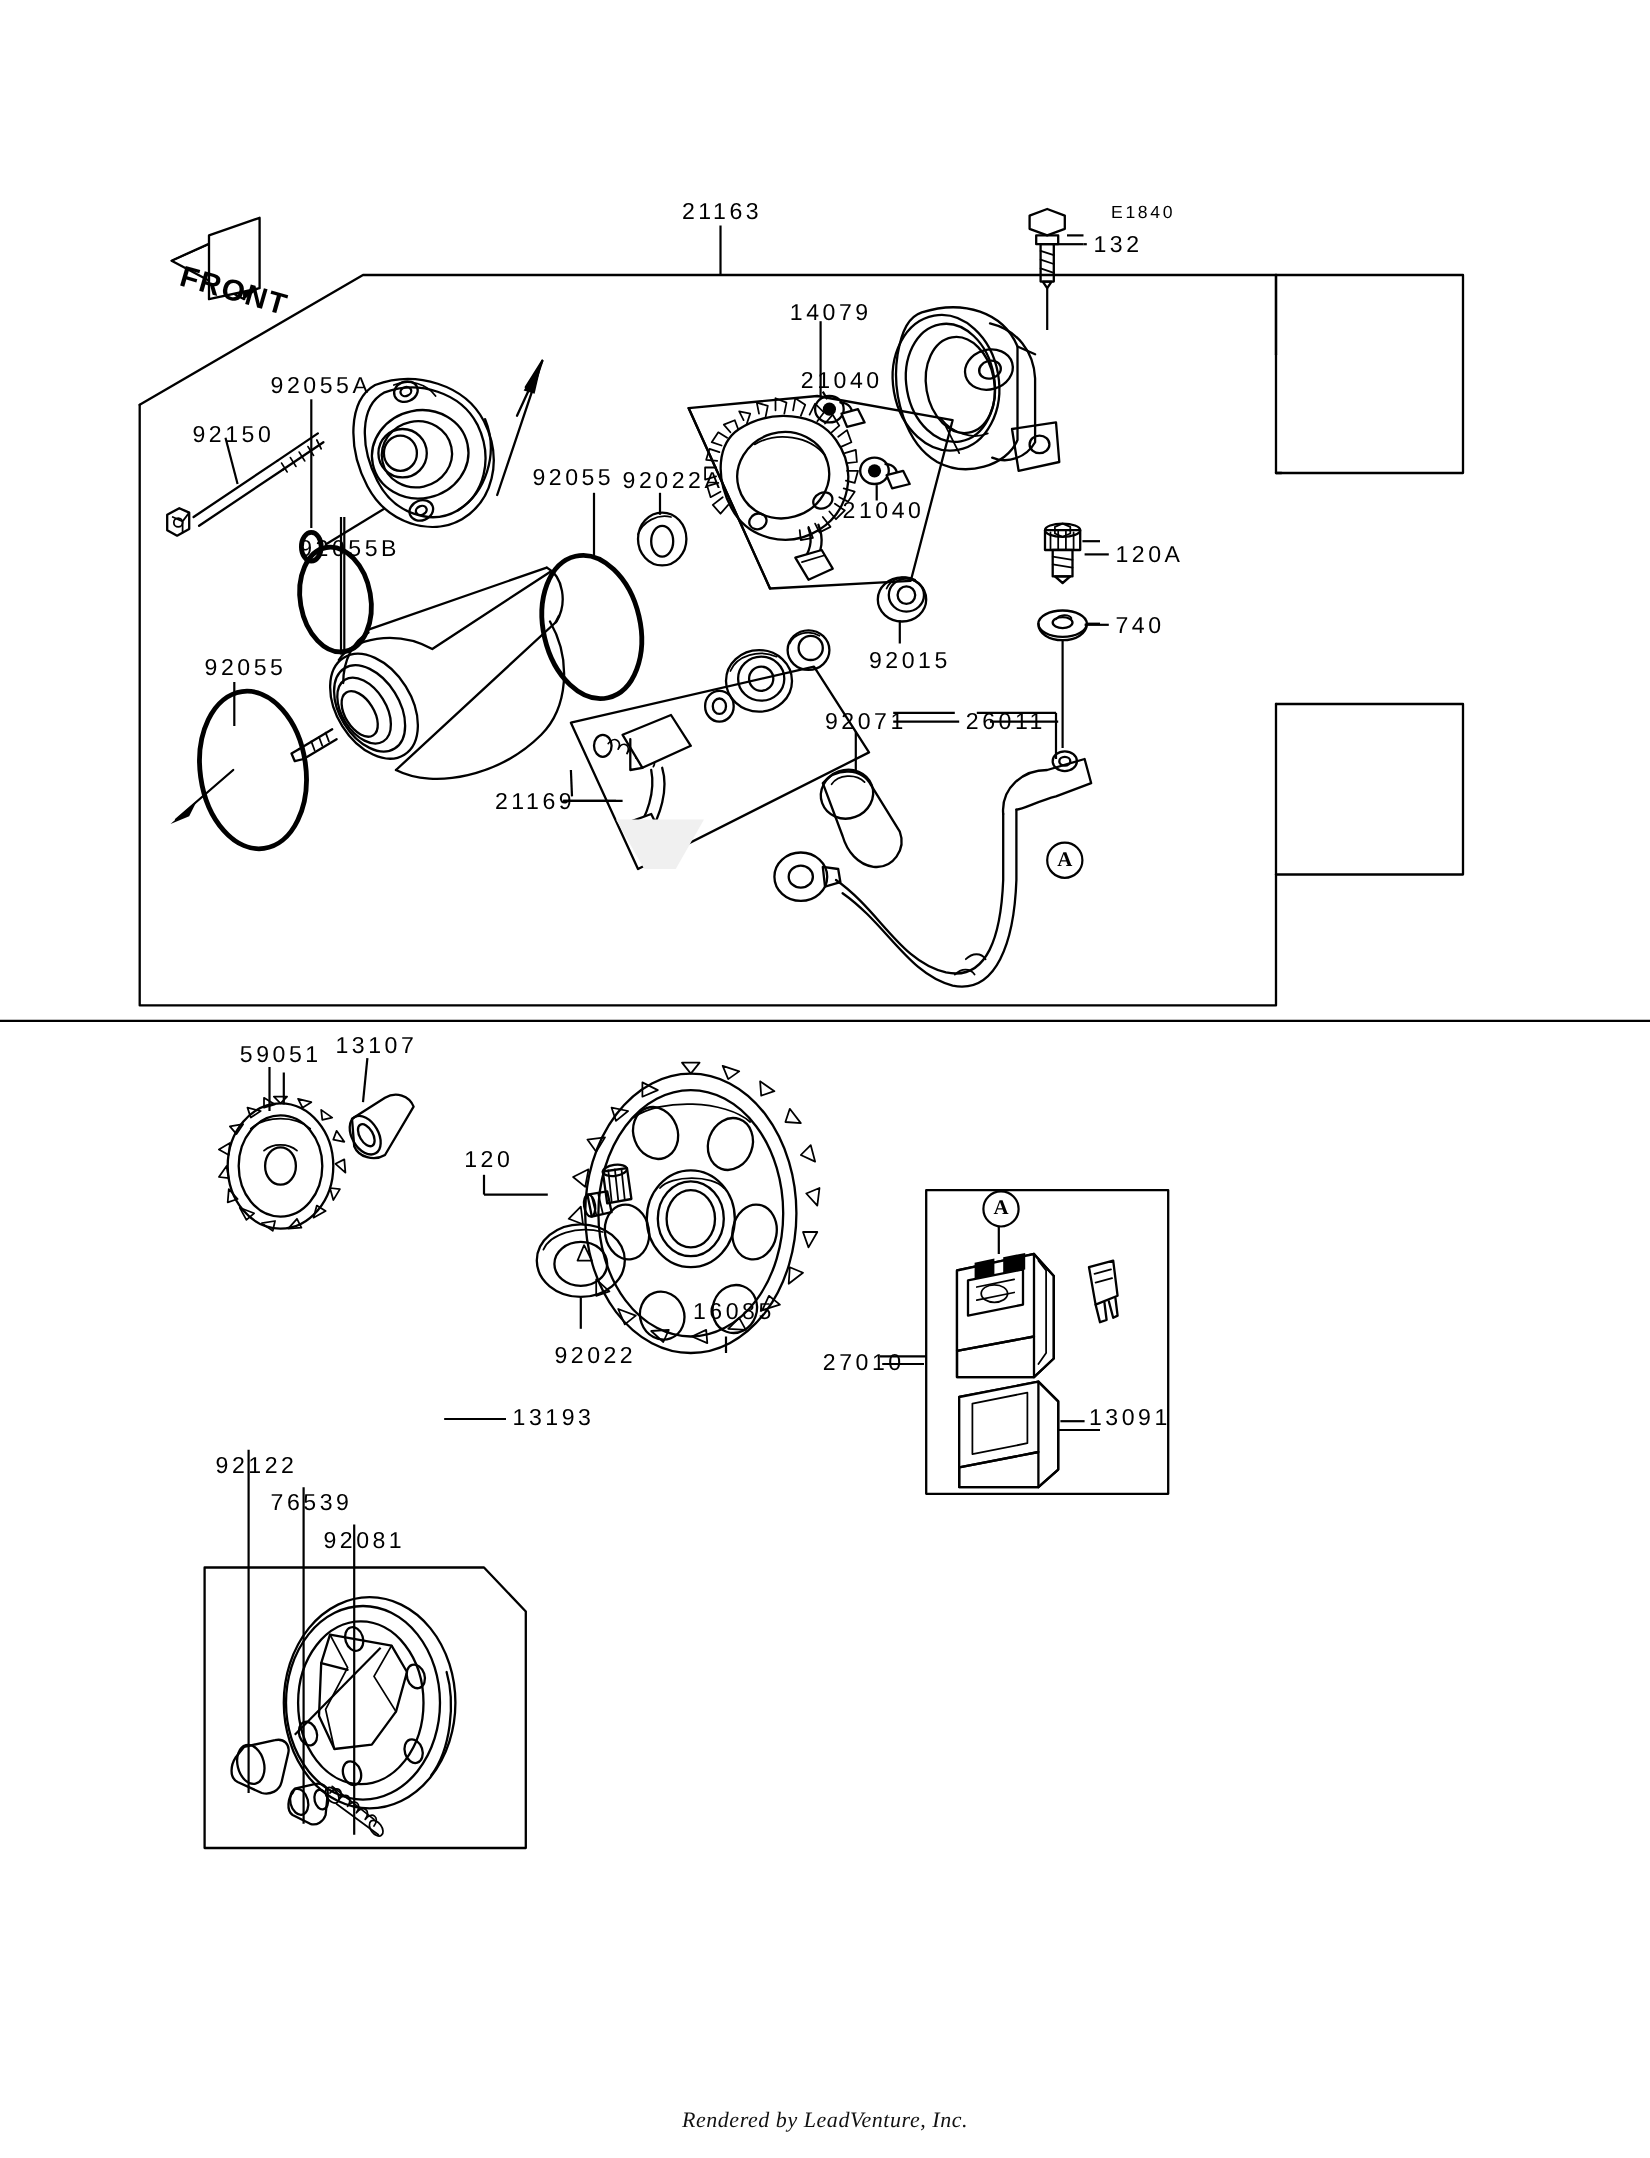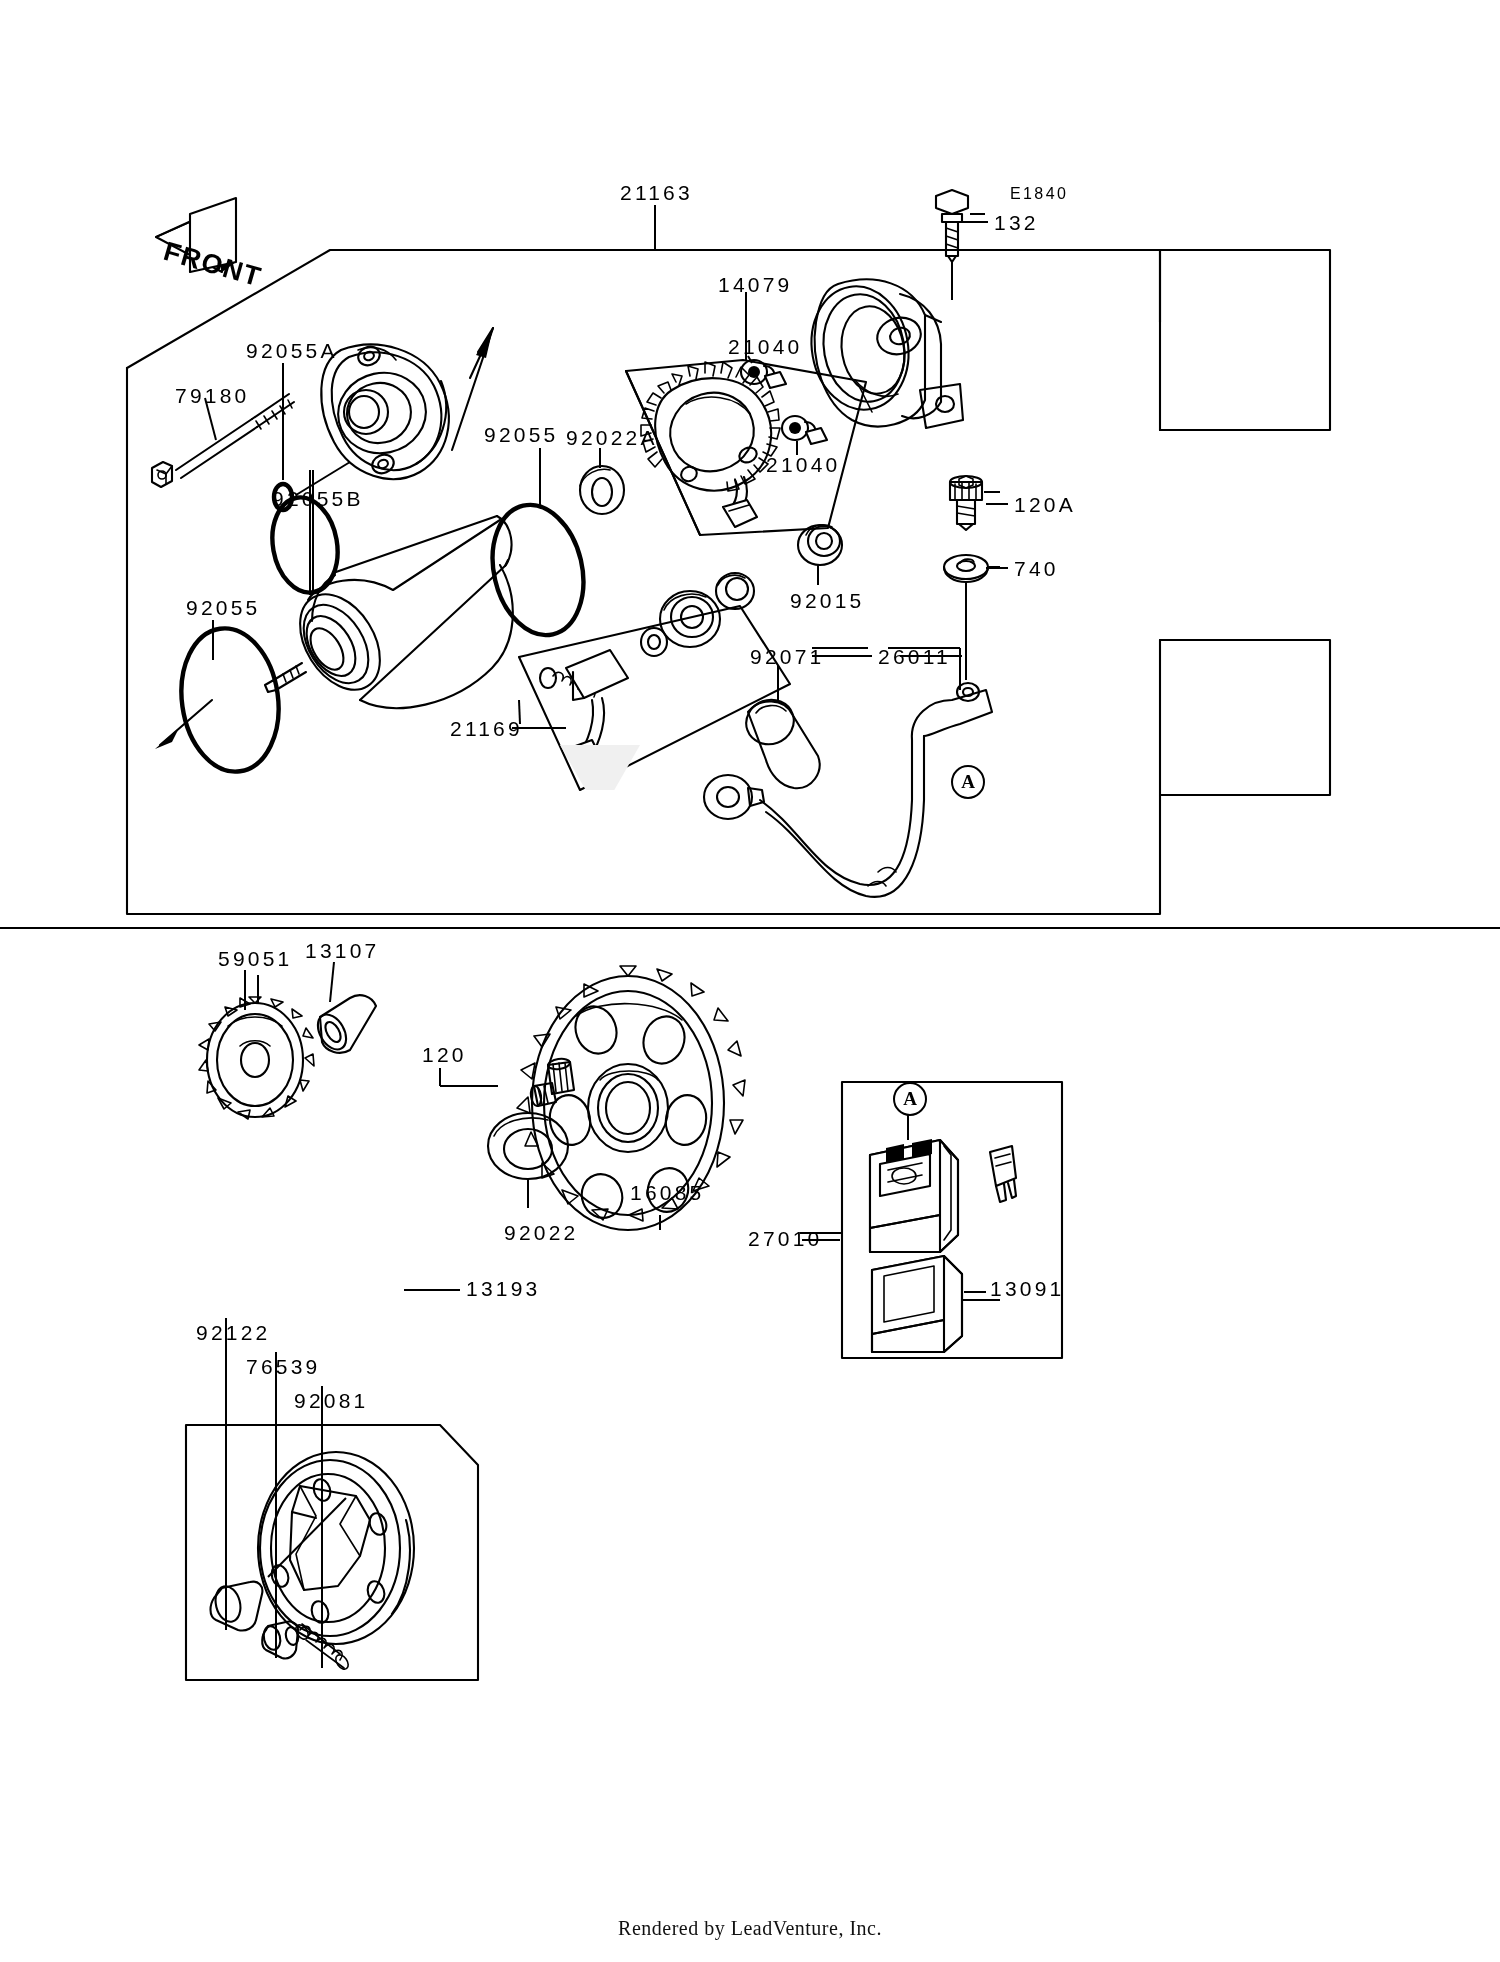--- a/index.html
+++ b/index.html
@@ -16,21 +16,21 @@
     font-size:21px;
     font-weight:400;
     letter-spacing:3.2px;
     color:#000;
     white-space:nowrap;
     line-height:1;
   }
   .lbl.sm{font-size:16px;letter-spacing:2.4px;}
   .footer{
     position:absolute;left:0;bottom:22px;width:1500px;text-align:center;
-    font-family:"Liberation Serif", serif;font-size:20px;color:#111;letter-spacing:.5px;
+    font-family:"Liberation Serif", serif;font-size:20px;color:#111;letter-spacing:.5px;font-style:italic;
   }
   .wm{
     position:absolute;
     color:#f0f0f0;
     font-family:"Liberation Sans", sans-serif;
     font-weight:700;
     user-select:none;
     pointer-events:none;
   }
   #wm-text{left:380px;top:855px;font-size:42px;letter-spacing:13px;}
@@ -515,21 +515,21 @@
 
   <div class="circ-a" style="left:951px;top:765px">A</div>
   <div class="circ-a" style="left:893px;top:1082px">A</div>
 
   <div class="lbl" style="left:620px;top:182px">21163</div>
   <div class="lbl sm" style="left:1010px;top:186px">E1840</div>
   <div class="lbl" style="left:994px;top:212px">132</div>
   <div class="lbl" style="left:718px;top:274px">14079</div>
   <div class="lbl" style="left:728px;top:336px">21040</div>
   <div class="lbl" style="left:246px;top:340px">92055A</div>
-  <div class="lbl" style="left:175px;top:385px">79180</div>
+  <div class="lbl" style="left:175px;top:385px">92150</div>
   <div class="lbl" style="left:484px;top:424px">92055</div>
   <div class="lbl" style="left:566px;top:427px">92022A</div>
   <div class="lbl" style="left:766px;top:454px">21040</div>
   <div class="lbl" style="left:272px;top:488px">92055B</div>
   <div class="lbl" style="left:1014px;top:494px">120A</div>
   <div class="lbl" style="left:1014px;top:558px">740</div>
   <div class="lbl" style="left:790px;top:590px">92015</div>
   <div class="lbl" style="left:186px;top:597px">92055</div>
   <div class="lbl" style="left:750px;top:646px">92071</div>
   <div class="lbl" style="left:878px;top:646px">26011</div>

